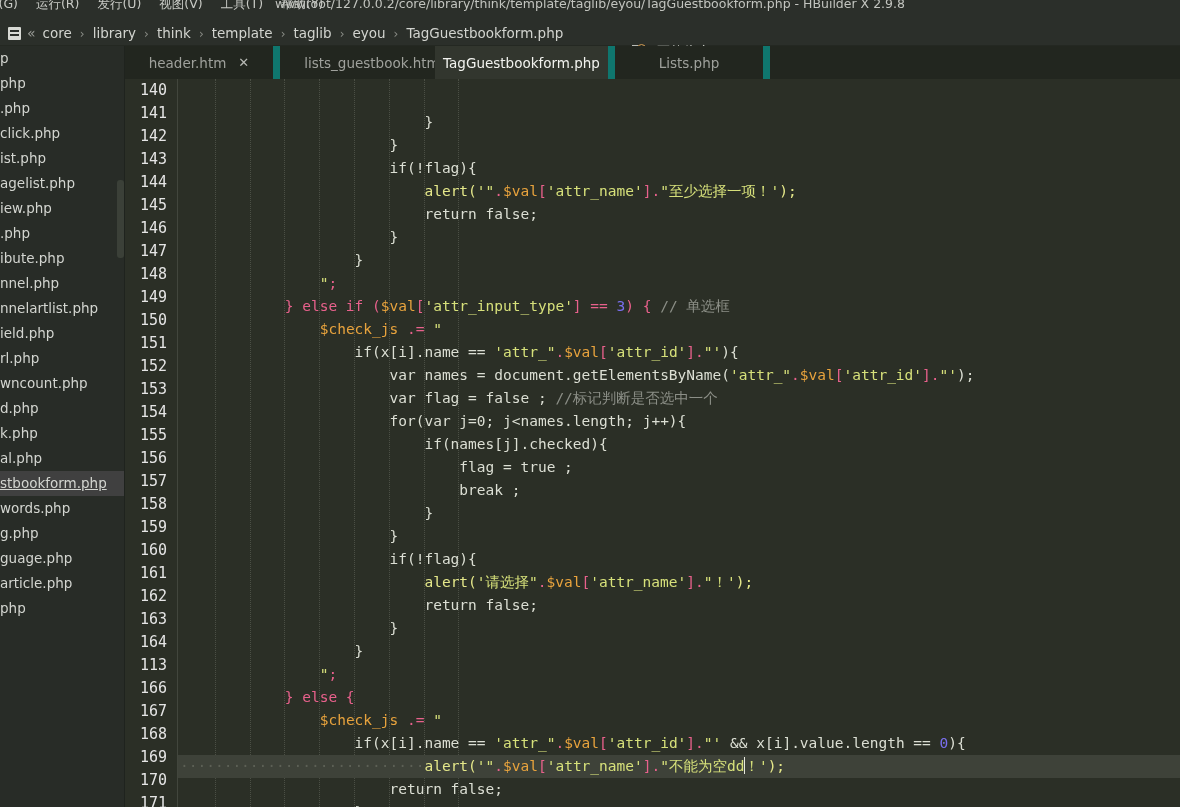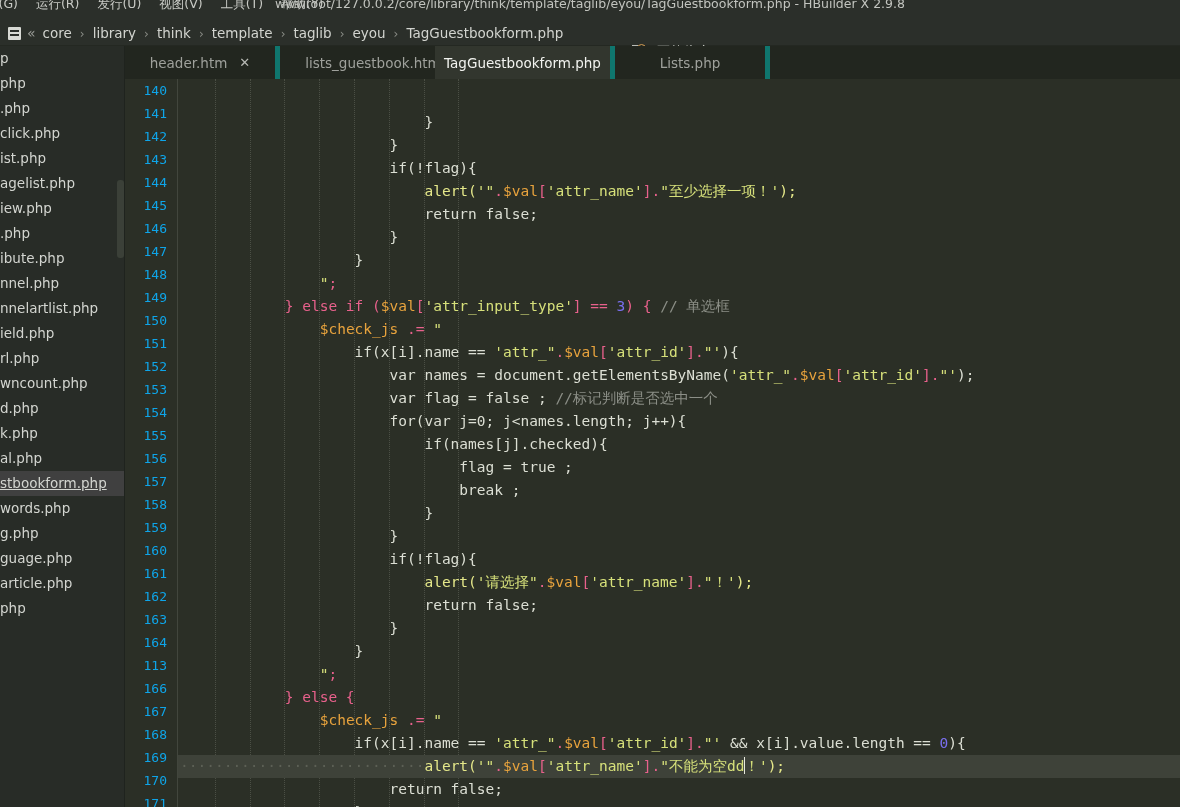--- a/index.html
+++ b/index.html
@@ -113,21 +113,21 @@
   
   .tabbar {
     position: absolute; left: 125px; top: 46px; width: 1055px; height: 33px;
     background: #22261f;
   }
   .tab {
     position: absolute; top: 0; height: 33px;
     display: flex; align-items: center; justify-content: center;
     font-size: 13.5px; color: #9fa19c;
     white-space: nowrap;
-    border-right: 5px solid #0f766e;
+    border-right: 7px solid #0f766e;
   }
   .tab.active {
     background: #32362e; color: #f2f3ef;
   }
   .tab .x {
     margin-left: 12px; font-size: 13px; color: #b8bab5;
   }
   .tabbar-rest {
     position: absolute; left: 748px; top: 0; width: 307px; height: 33px;
   }
@@ -140,21 +140,21 @@
     overflow: hidden;
   }
   .gutter {
     position: absolute; left: 0; top: 0; width: 52px; height: 728px;
     background: #2b2f26;
   }
   .gutter-line {
     height: 23px; line-height: 23px;
     text-align: right; padding-right: 10px;
     font-family: "DejaVu Sans Mono", monospace;
-    font-size: 13px; color: #0ea5e9;
+    font-size: 15px; color: #e5e5e5;
   }
   .gutter-rule {
     position: absolute; left: 52px; top: 0; width: 1px; height: 728px;
     background: #42463d;
   }
   .code {
     position: absolute; left: 53px; top: 0;
     width: 1002px; height: 728px;
     font-family: "DejaVu Sans Mono", monospace;
     font-size: 14.5px;

